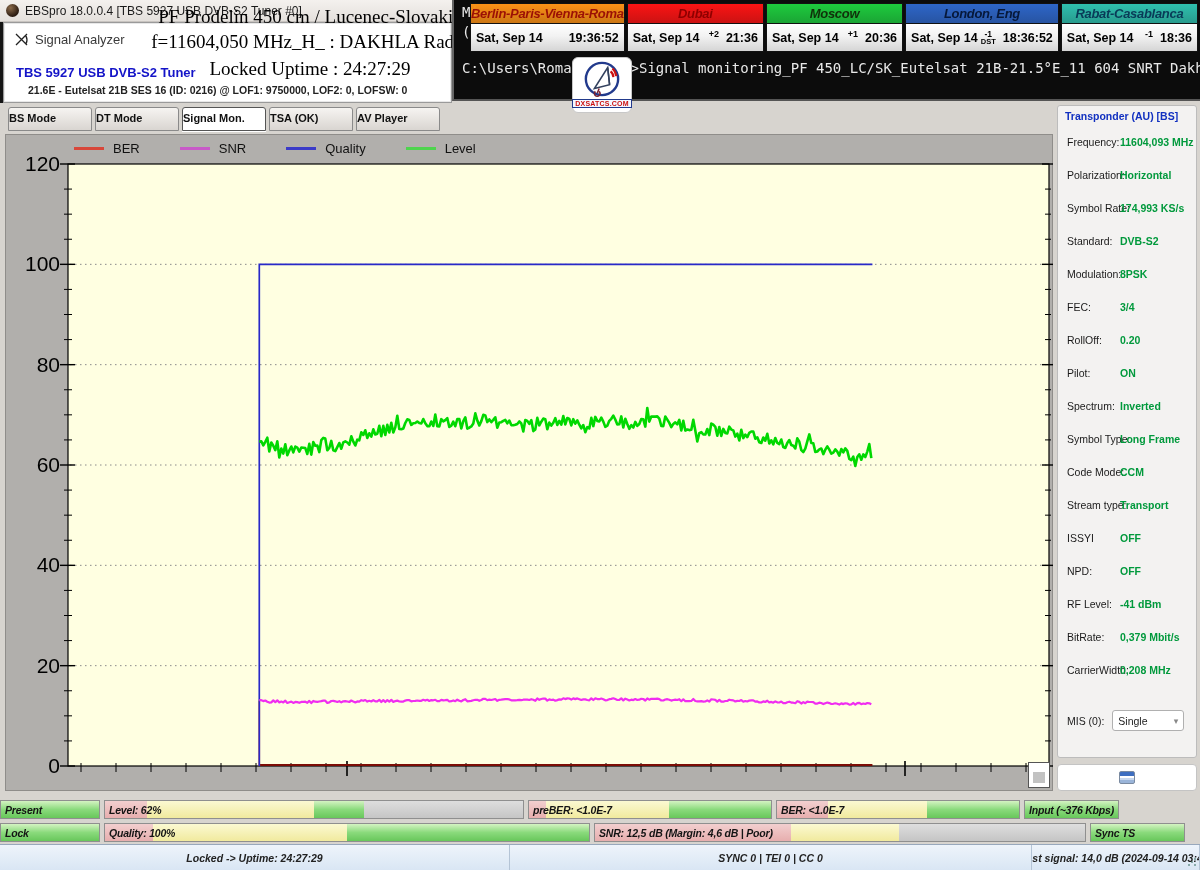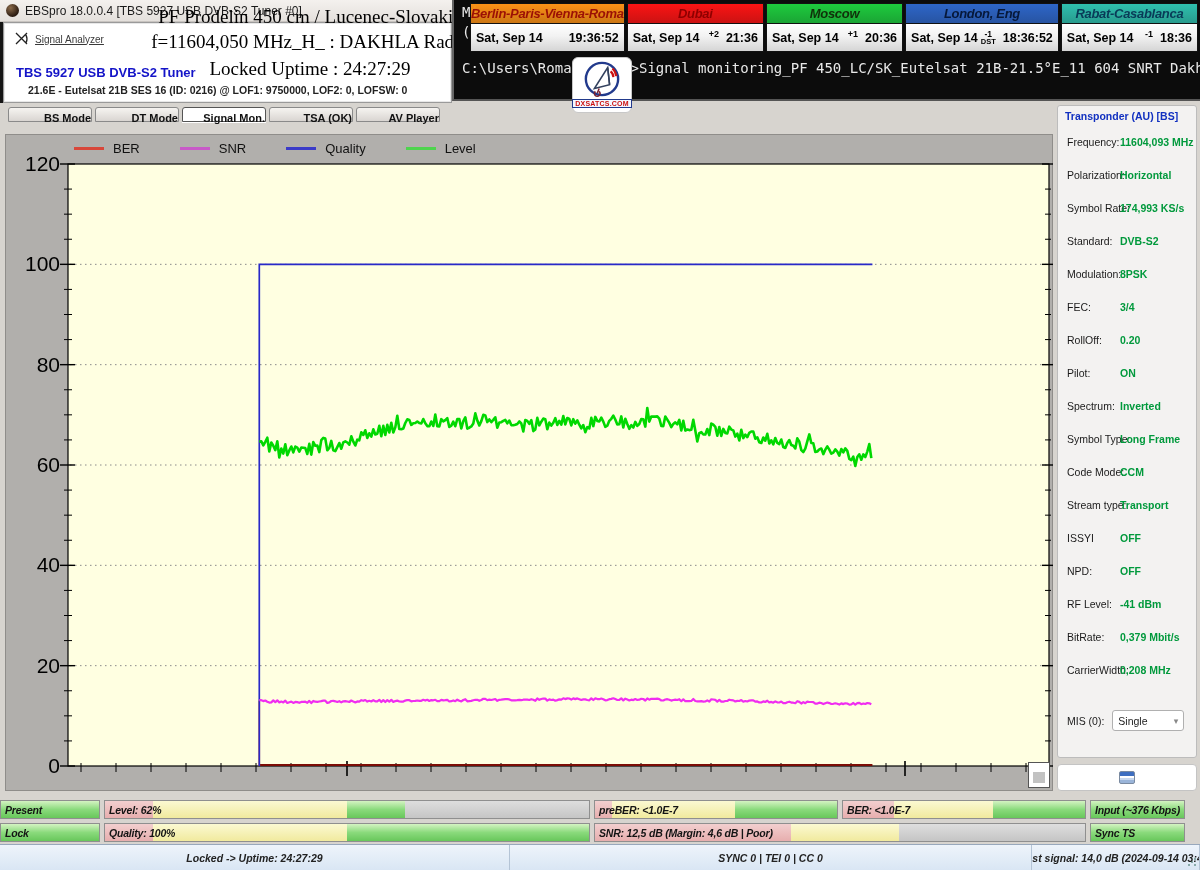--- a/index.html
+++ b/index.html
@@ -11,22 +11,22 @@
   .titlebar { left:0; top:0; width:455px; height:22px; background:linear-gradient(180deg,#f4f1ee,#e4e0dc);
     display:flex; align-items:center; padding-left:6px; gap:6px; font-size:12px; color:#1a1a1a;
     border-bottom:1px solid #c8c4c0; }
   .edgestrip { left:0; top:0; width:3px; height:103px; background:#151515; }
   .app-icon { width:13px; height:13px; border-radius:50%;
     background:radial-gradient(circle at 35% 30%, #8a6a4a, #2a1a10 70%); display:inline-block; }
 
   
   .sa-window { left:3px; top:22px; width:449px; height:81px; background:#ffffff;
     border:1px solid #9a9a9a; box-shadow:inset 0 0 0 1px #e8e8e8; }
-  .sa-head { position:absolute; left:10px; top:9px; display:flex; align-items:center; gap:6px;
-    font-size:10px; color:#3a3a3a;text-decoration:underline; }
+  .sa-head { position:absolute; left:10px; top:9px; display:flex; align-items:flex-end; gap:6px;
+    font-size:13px; color:#3a3a3a; }
   .sa-tuner { position:absolute; left:12px; top:42px; font-size:13px; font-weight:700; color:#1414c8; }
   .sa-sub { position:absolute; left:24px; top:61px; font-size:10.5px; font-weight:600; color:#222; }
 
   
   .overlay { left:70px; top:0; width:480px; height:100px; pointer-events:none; }
   .ovl { position:absolute; width:480px; text-align:center; font-family:"Liberation Serif", serif;
     font-size:19px; color:#000; }
 
   
   .terminal { left:452px; top:0; width:748px; height:101px; background:#0c0c0c;
@@ -52,21 +52,21 @@
   .clock-time.noauto { margin-left:4px; }
 
   
   .logo { left:572px; top:57px; width:60px; height:56px; background:#fff; border-radius:6px;
     border:1px solid #c8c8c8; display:flex; flex-direction:column; align-items:center; padding-top:2px; }
   .logo-cap { font-size:7px; font-weight:700; color:#cc1111; border:1px solid #223a8c;
     background:#f4f7ff; padding:0 2px; margin-top:1px; letter-spacing:0.2px;}
 
   
   .tabs { left:8px; top:107px; display:flex; gap:3px; }
-  .tab { width:84px; height:15px; font-size:11px; font-weight:700; color:#111; text-align:right;
+  .tab { width:84px; height:24px; font-size:11px; font-weight:700; color:#111; text-align:left;
     line-height:21px; background:linear-gradient(180deg,#f6f4f1,#d9d5d1); border:1px solid #8a8a8a;
     border-radius:3px 3px 0 0; cursor:pointer; }
   .tab.active { background:#ffffff; border-color:#555; box-shadow:0 1px 0 #fff; }
 
   
   .chart-panel { left:5px; top:134px; width:1048px; height:657px; background:#b1afac; border:1px solid #8f8d8a; }
   .legend { position:absolute; left:68px; top:6px; display:flex; gap:40px; align-items:center; }
   .legend-item { display:flex; align-items:center; gap:9px; }
   .legend-line { width:30px; height:3px; }
   .legend-label { font-size:13px; color:#111; }
@@ -419,21 +419,21 @@
 
 <div class="abs rp-button">
   <span class="disk-icon"></span>
 </div>
 
 <div class="abs bars-row" id="bars-row-0" style="top:800px">
     <div class="bar" style="width: 100px;">
       <div class="bar-seg" style="left: 0%; width: 100%; background: linear-gradient(rgb(212, 243, 194), rgb(138, 218, 124) 50%, rgb(104, 199, 91));"></div>
       <div class="bar-label">Present</div>
     </div>
-    <div class="bar" style="width: 486px;">
+    <div class="bar" style="width: 420px;">
       <div class="bar-seg" style="left: 0%; width: 10%; background: linear-gradient(rgb(242, 207, 207), rgb(231, 174, 174));"></div>
       <div class="bar-seg" style="left: 10%; width: 40%; background: linear-gradient(rgb(251, 249, 210), rgb(241, 234, 158));"></div>
       <div class="bar-seg" style="left: 50%; width: 12%; background: linear-gradient(rgb(212, 243, 194), rgb(138, 218, 124) 50%, rgb(104, 199, 91));"></div>
       <div class="bar-seg" style="left: 62%; width: 38%; background: linear-gradient(rgb(222, 222, 222), rgb(197, 197, 197));"></div>
       <div class="bar-label">Level: 62%</div>
     </div>
     <div class="bar" style="width: 244px;">
       <div class="bar-seg" style="left: 0%; width: 7%; background: linear-gradient(rgb(242, 207, 207), rgb(231, 174, 174));"></div>
       <div class="bar-seg" style="left: 7%; width: 51%; background: linear-gradient(rgb(251, 249, 210), rgb(241, 234, 158));"></div>
       <div class="bar-seg" style="left: 58%; width: 42%; background: linear-gradient(rgb(212, 243, 194), rgb(138, 218, 124) 50%, rgb(104, 199, 91));"></div>

